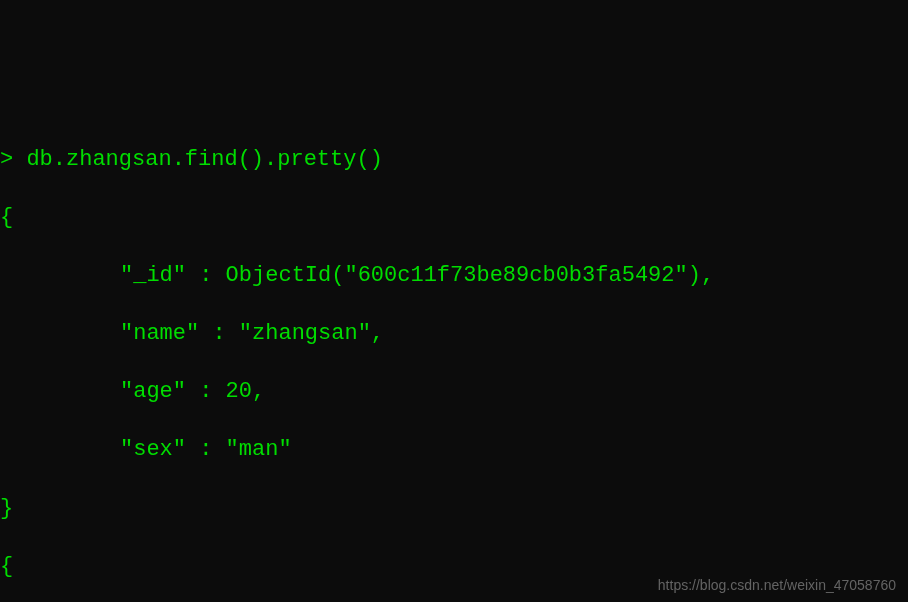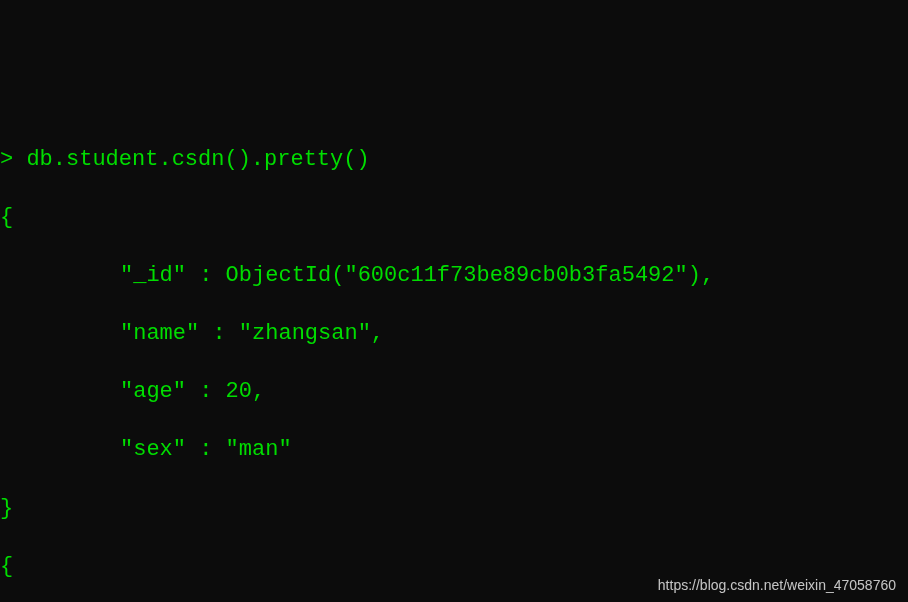--- a/index.html
+++ b/index.html
@@ -19,40 +19,40 @@
       position: relative;
       white-space: pre;
     }
     .terminal {
       padding: 0;
     }
     .watermark {
       position: absolute;
       bottom: 8px;
       right: 12px;
-      color: #e5e5e5;
+      color: #737373;
       font-family: Arial, sans-serif;
       font-size: 14px;
       opacity: 0.85;
       text-align: right;
     }
     .line {
       display: block;
     }
     .indent {
       padding-left: 120px;
     }
   </style>
 </head>
 <body>
 
 
 
 <div class="terminal">
-<span class="line"><span>&gt; </span><span>db.student.csdn().pretty()</span></span>
+<span class="line"><span>&gt; </span><span>db.zhangsan.find().pretty()</span></span>
 <span class="line">{</span>
 <span class="line indent">"_id" : ObjectId("600c11f73be89cb0b3fa5492"),</span>
 <span class="line indent">"name" : "zhangsan",</span>
 <span class="line indent">"age" : 20,</span>
 <span class="line indent">"sex" : "man"</span>
 <span class="line">}</span>
 <span class="line">{</span>
 
 
 

